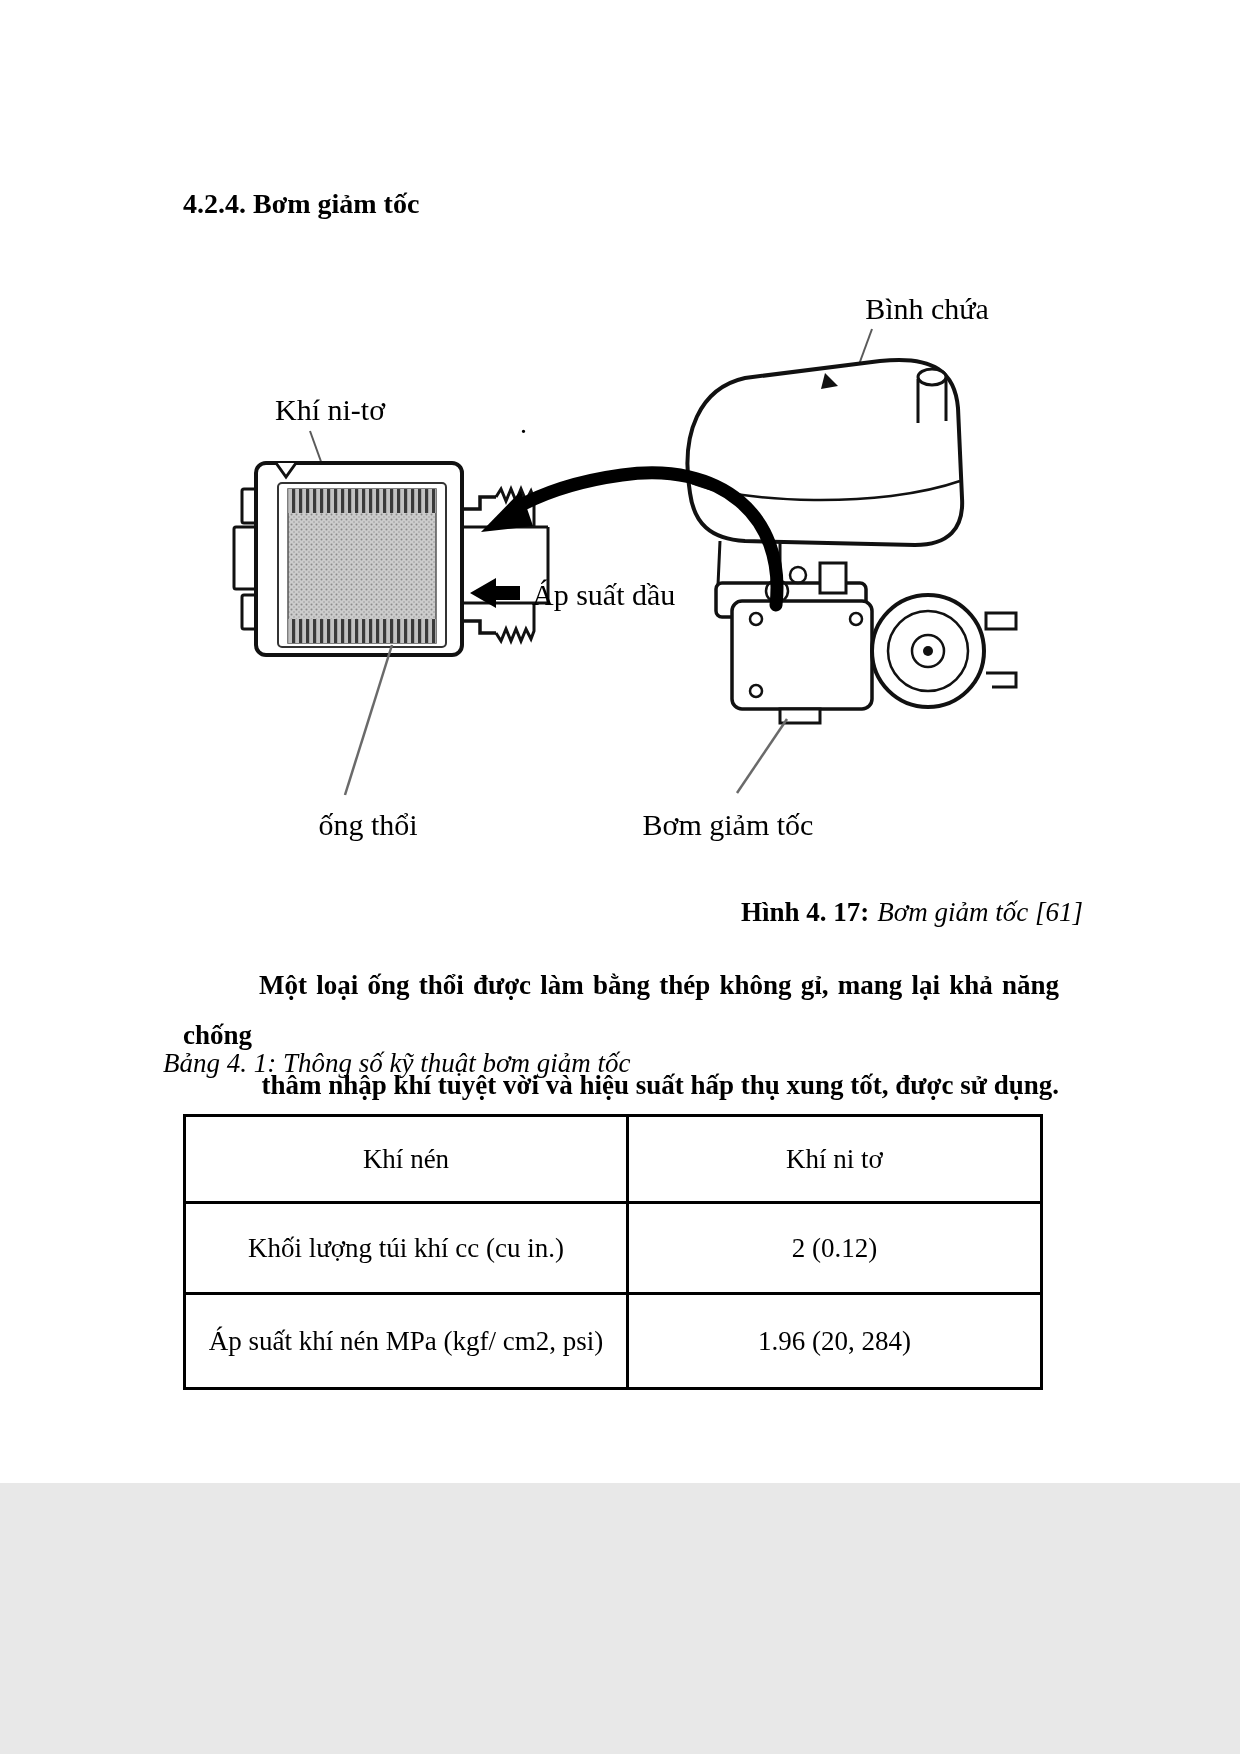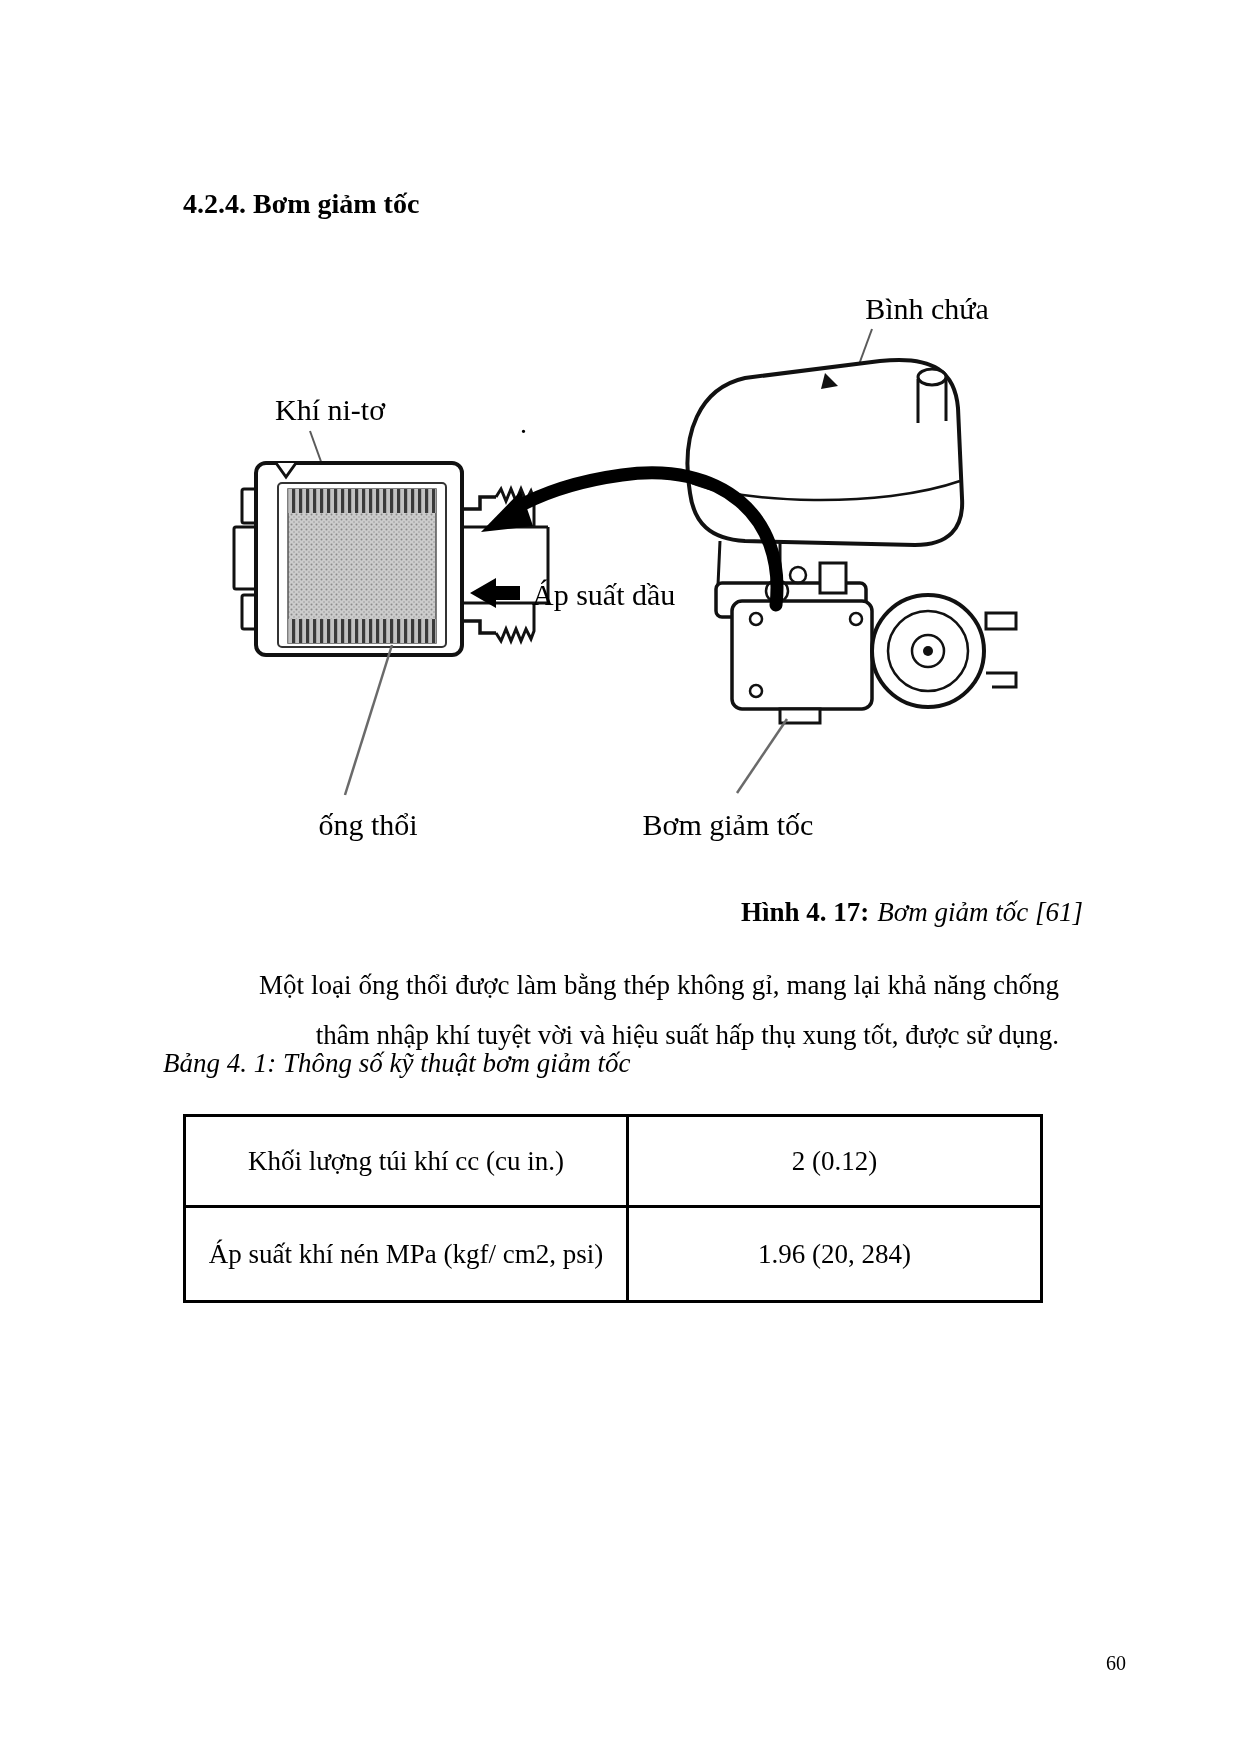--- a/index.html
+++ b/index.html
@@ -1,18 +1,18 @@
 <!DOCTYPE html>
 <html><head>
 <meta charset="utf-8">
 <style>
   html,body{margin:0;padding:0;background:#e8e8e8;}
   .page{
     position:relative;
-    width:1240px;height:1754px;
+    width:1240px;height:1483px;
     margin:0 auto;
     background:#ffffff;
     font-family:"Liberation Serif", serif;
     color:#000;
     overflow:hidden;
   }
   .heading{
     position:absolute;left:183px;top:188px;
     font-size:28px;font-weight:bold;white-space:nowrap;
   }
@@ -22,21 +22,21 @@
   }
   .figure-svg{position:absolute;left:180px;top:283px;}
   .fig-caption{
     position:absolute;left:163px;top:897px;width:920px;
     text-align:right;font-size:27px;
   }
   .fig-caption .cap-label{font-weight:bold;}
   .fig-caption .cap-text{font-style:italic;margin-left:8px;}
   .body-par{
     position:absolute;left:183px;top:960px;width:876px;
-    font-size:27px;line-height:50px;
+    font-size:27px;line-height:50px;font-weight:bold;
   }
   .body-par .line1{
     text-align:justify;text-align-last:justify;text-indent:76px;
   }
   .body-par .line2{text-align:right;}
   .tbl-caption{
     position:absolute;left:163px;top:1048px;width:920px;
     text-align:left;font-style:italic;font-size:27px;
   }
   table.spec{
@@ -163,20 +163,24 @@
   </div>
 
   <div class="tbl-caption">Bảng 4. 1: Thông số kỹ thuật bơm giảm tốc</div>
 
   <table class="spec">
     <colgroup>
         <col class="c1">
         <col class="c2">
       </colgroup>
     <tbody>
+        <tr class="hdr">
+      <td>Khí nén</td>
+      <td>Khí ni tơ</td>
+    </tr>
     <tr class="r1">
       <td>Khối lượng túi khí cc (cu in.)</td>
       <td>2 (0.12)</td>
     </tr>
     <tr class="r2">
       <td>Áp suất khí nén MPa (kgf/ cm2, psi)</td>
       <td>1.96 (20, 284)</td>
     </tr>
   </tbody>
     </table>

